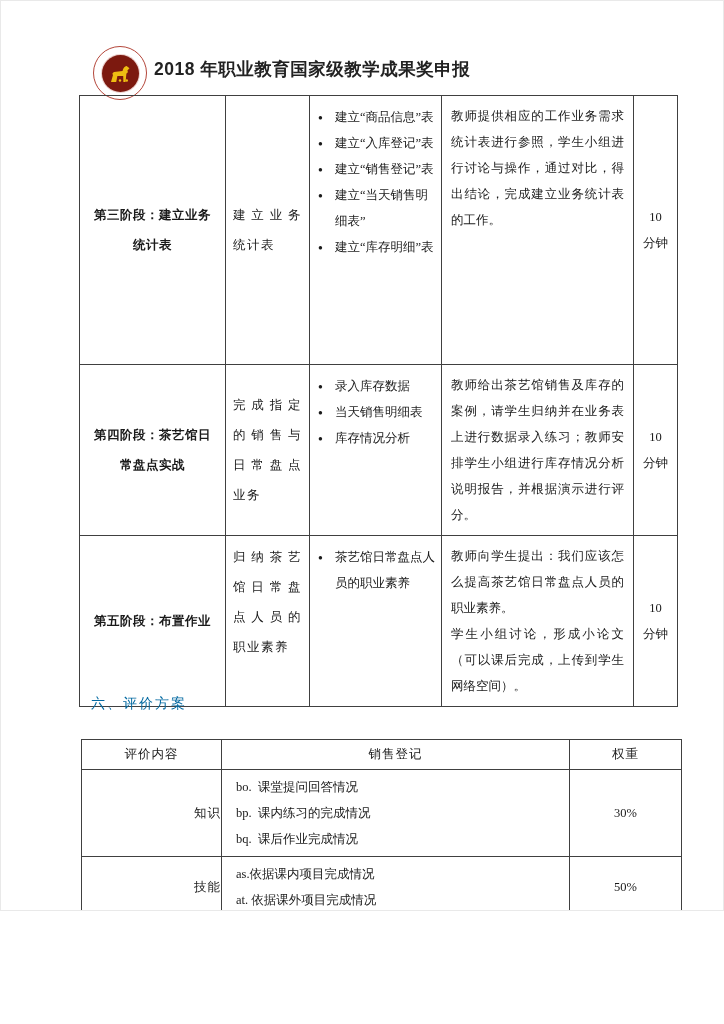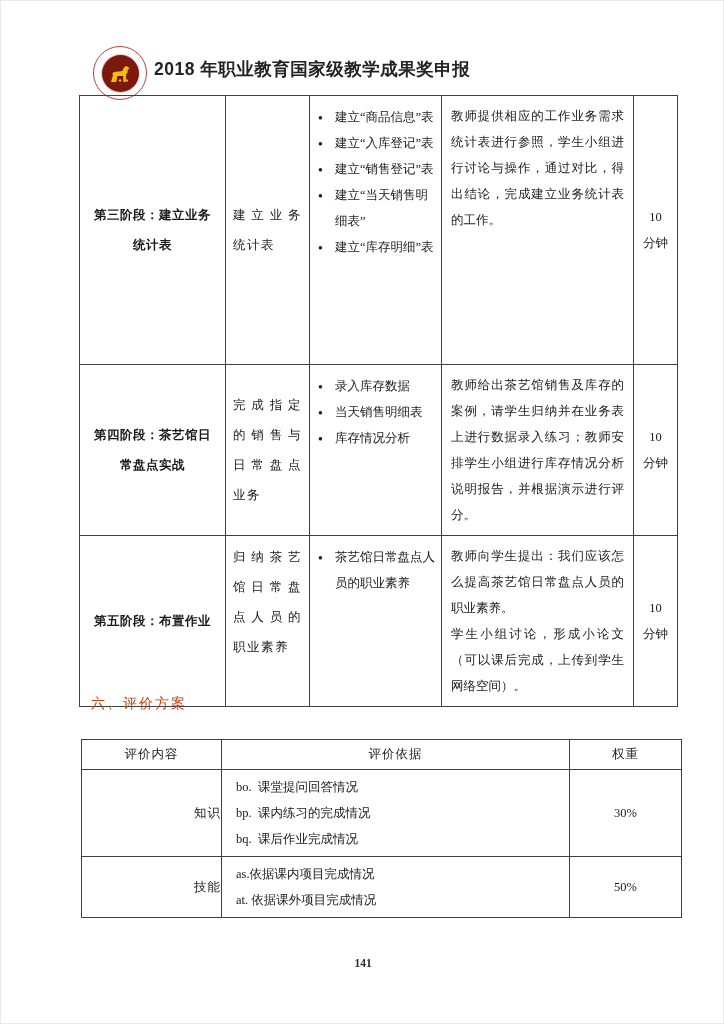--- a/index.html
+++ b/index.html
@@ -1,19 +1,19 @@
 <!DOCTYPE html>
 <html><head>
 <meta charset="utf-8">
 <style>
   * { margin: 0; padding: 0; box-sizing: border-box; }
   html, body { width: 724px; height: 1024px; background: #ffffff; }
   body { font-family: "Liberation Serif", "DejaVu Serif", serif; color: #1a1a1a; }
   .page {
-    position: absolute; inset: 0; width: 724px; height: 1024px;
+    position: absolute; inset: 0; width: 724px; height: 911px;
     background: #ffffff; border: 1px solid #e9e9e9; overflow: hidden;
   }
 
   
   .seal {
     position: absolute; left: 92px; top: 45px; width: 54px; height: 54px;
     border-radius: 50%; border: 1px solid #b4463a; background: #fff;
     display: flex; align-items: center; justify-content: center;
   }
   .seal-inner {
@@ -46,21 +46,21 @@
   .bullet-item { display: flex; line-height: 26px; }
   .bullet-dot { flex: 0 0 17px; font-size: 8px; transform: translateY(1px); }
   .bullet-text { flex: 1; }
   .c-desc { vertical-align: top; padding: 7px 9px; line-height: 26px; text-align: justify; }
   .c-desc p { margin: 0; }
   .c-time { vertical-align: middle; text-align: center; line-height: 26px; padding: 0 3px; }
 
   
   .section-heading {
     position: absolute; left: 90px; top: 694px;
-    font-size: 14px; letter-spacing: 2px; color: #c2410c;
+    font-size: 14px; letter-spacing: 2px; color: #0369a1;
   }
 
   
   .eval-table { position: absolute; left: 80px; top: 738px; width: 600px; font-size: 12.5px; }
   .eval-table .hr { height: 30px; }
   .eval-table .er0 { height: 79px; }
   .eval-table .er1 { height: 55px; }
   .e-head { text-align: center; vertical-align: middle; font-weight: normal; letter-spacing: 1px; }
   .e-content { text-align: right; vertical-align: middle; letter-spacing: 1px; }
   .e-criteria { vertical-align: middle; padding: 4px 18px 4px 14px; line-height: 26px; }
@@ -182,21 +182,21 @@
 
   <table class="eval-table">
     <colgroup>
       <col style="width:140px">
         <col style="width:348px">
         <col style="width:112px">
     </colgroup>
     <tbody>
         <tr class="hr">
       <td class="e-head">评价内容</td>
-      <td class="e-head">评价依据</td>
+      <td class="e-head">销售登记</td>
       <td class="e-head">权重</td>
     </tr>
     <tr class="er0">
       <td class="e-content">知识</td>
       <td class="e-criteria">
         <div>bo.&nbsp; 课堂提问回答情况</div>
         <div>bp.&nbsp; 课内练习的完成情况</div>
         <div>bq.&nbsp; 课后作业完成情况</div>
       </td>
       <td class="e-weight">30%</td>

